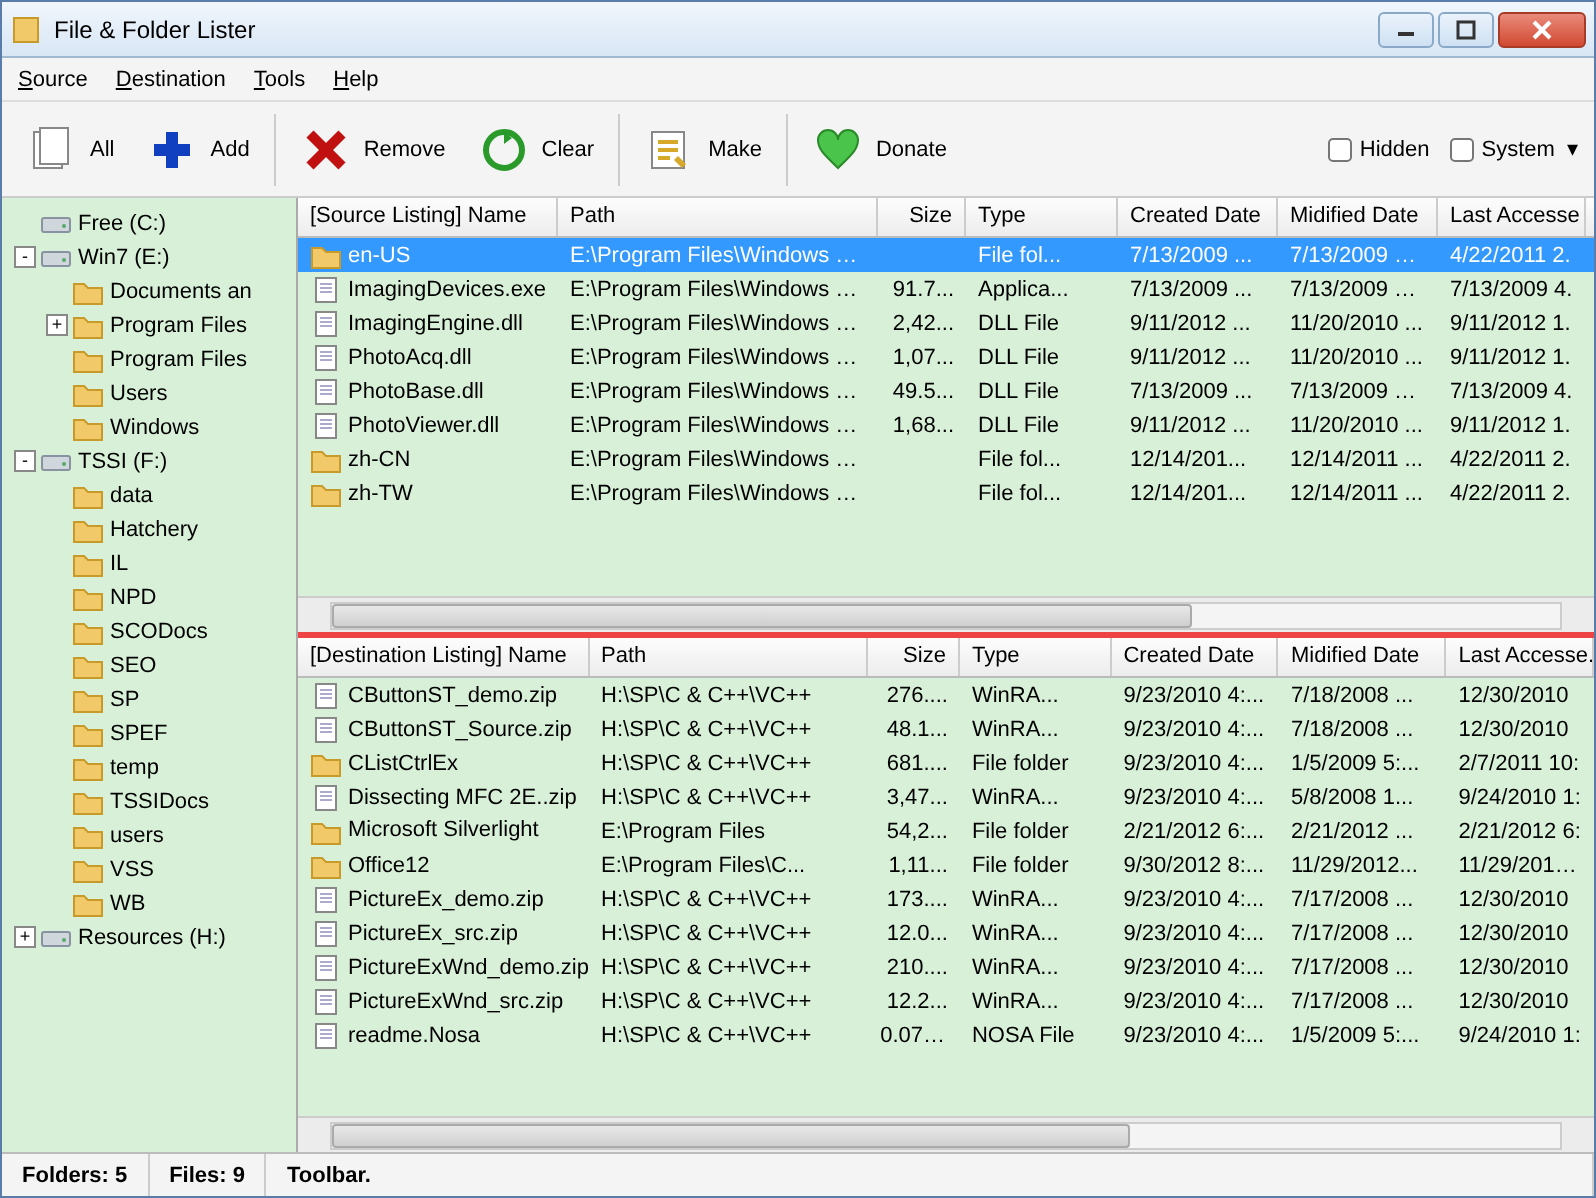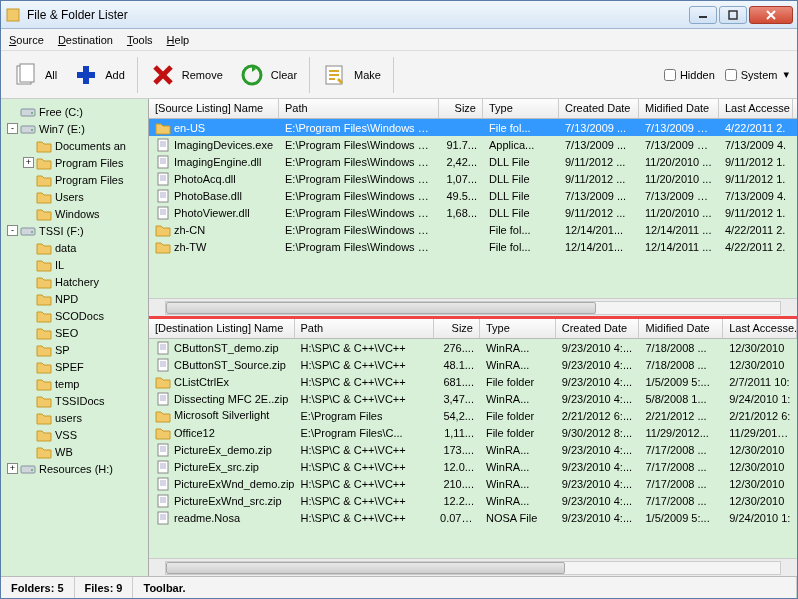--- a/index.html
+++ b/index.html
@@ -128,20 +128,28 @@
       <span class="tbicon">
         <svg width="24" height="24">
           <rect x="3" y="3" width="16" height="18" fill="#fff" stroke="#888"></rect>
           <path d="M6 8 h10 M6 12 h10 M6 16 h6" stroke="#d8a82a" stroke-width="2"></path>
           <path d="M16 15 l4 4 l-2 2 l-4-4 Z" fill="#d8a82a"></path>
         </svg>
       </span>
       <span>Make</span>
     </div>
   <div class="tsep"></div>
+  <div class="tbtn">
+      <span class="tbicon">
+        <svg width="24" height="24">
+          <path d="M12 21 C6 15 2 12 2 7 a5 5 0 0 1 10 0 a5 5 0 0 1 10 0 c0 5 -4 8 -10 14 Z" fill="#4ac44a" stroke="#2a8a2a"></path>
+        </svg>
+      </span>
+      <span>Donate</span>
+    </div>
   <div style="flex:1"></div>
   <label class="chk">
       <input type="checkbox" style="">
       <span>Hidden</span>
     </label>
   <label class="chk">
       <input type="checkbox" style="">
       <span>System</span>
     </label>
   <div class="tbtn" style="padding:2px">
@@ -235,30 +243,30 @@
         </span>
         <span>data</span>
       </div>
       <div class="tnode" style="padding-left: 20px;">
         <span style="width:13px;display:inline-block"></span>
         <span class="nic">
           <svg width="16" height="14">
             <path d="M1 3 h5 l2 2 h7 v8 h-14 Z" class="folder-ico"></path>
           </svg>
         </span>
+        <span>Hatchery</span>
+      </div>
+      <div class="tnode" style="padding-left: 20px;">
+        <span style="width:13px;display:inline-block"></span>
+        <span class="nic">
+          <svg width="16" height="14">
+            <path d="M1 3 h5 l2 2 h7 v8 h-14 Z" class="folder-ico"></path>
+          </svg>
+        </span>
         <span>IL</span>
-      </div>
-      <div class="tnode" style="padding-left: 20px;">
-        <span style="width:13px;display:inline-block"></span>
-        <span class="nic">
-          <svg width="16" height="14">
-            <path d="M1 3 h5 l2 2 h7 v8 h-14 Z" class="folder-ico"></path>
-          </svg>
-        </span>
-        <span>Hatchery</span>
       </div>
       <div class="tnode" style="padding-left: 20px;">
         <span style="width:13px;display:inline-block"></span>
         <span class="nic">
           <svg width="16" height="14">
             <path d="M1 3 h5 l2 2 h7 v8 h-14 Z" class="folder-ico"></path>
           </svg>
         </span>
         <span>NPD</span>
       </div>

